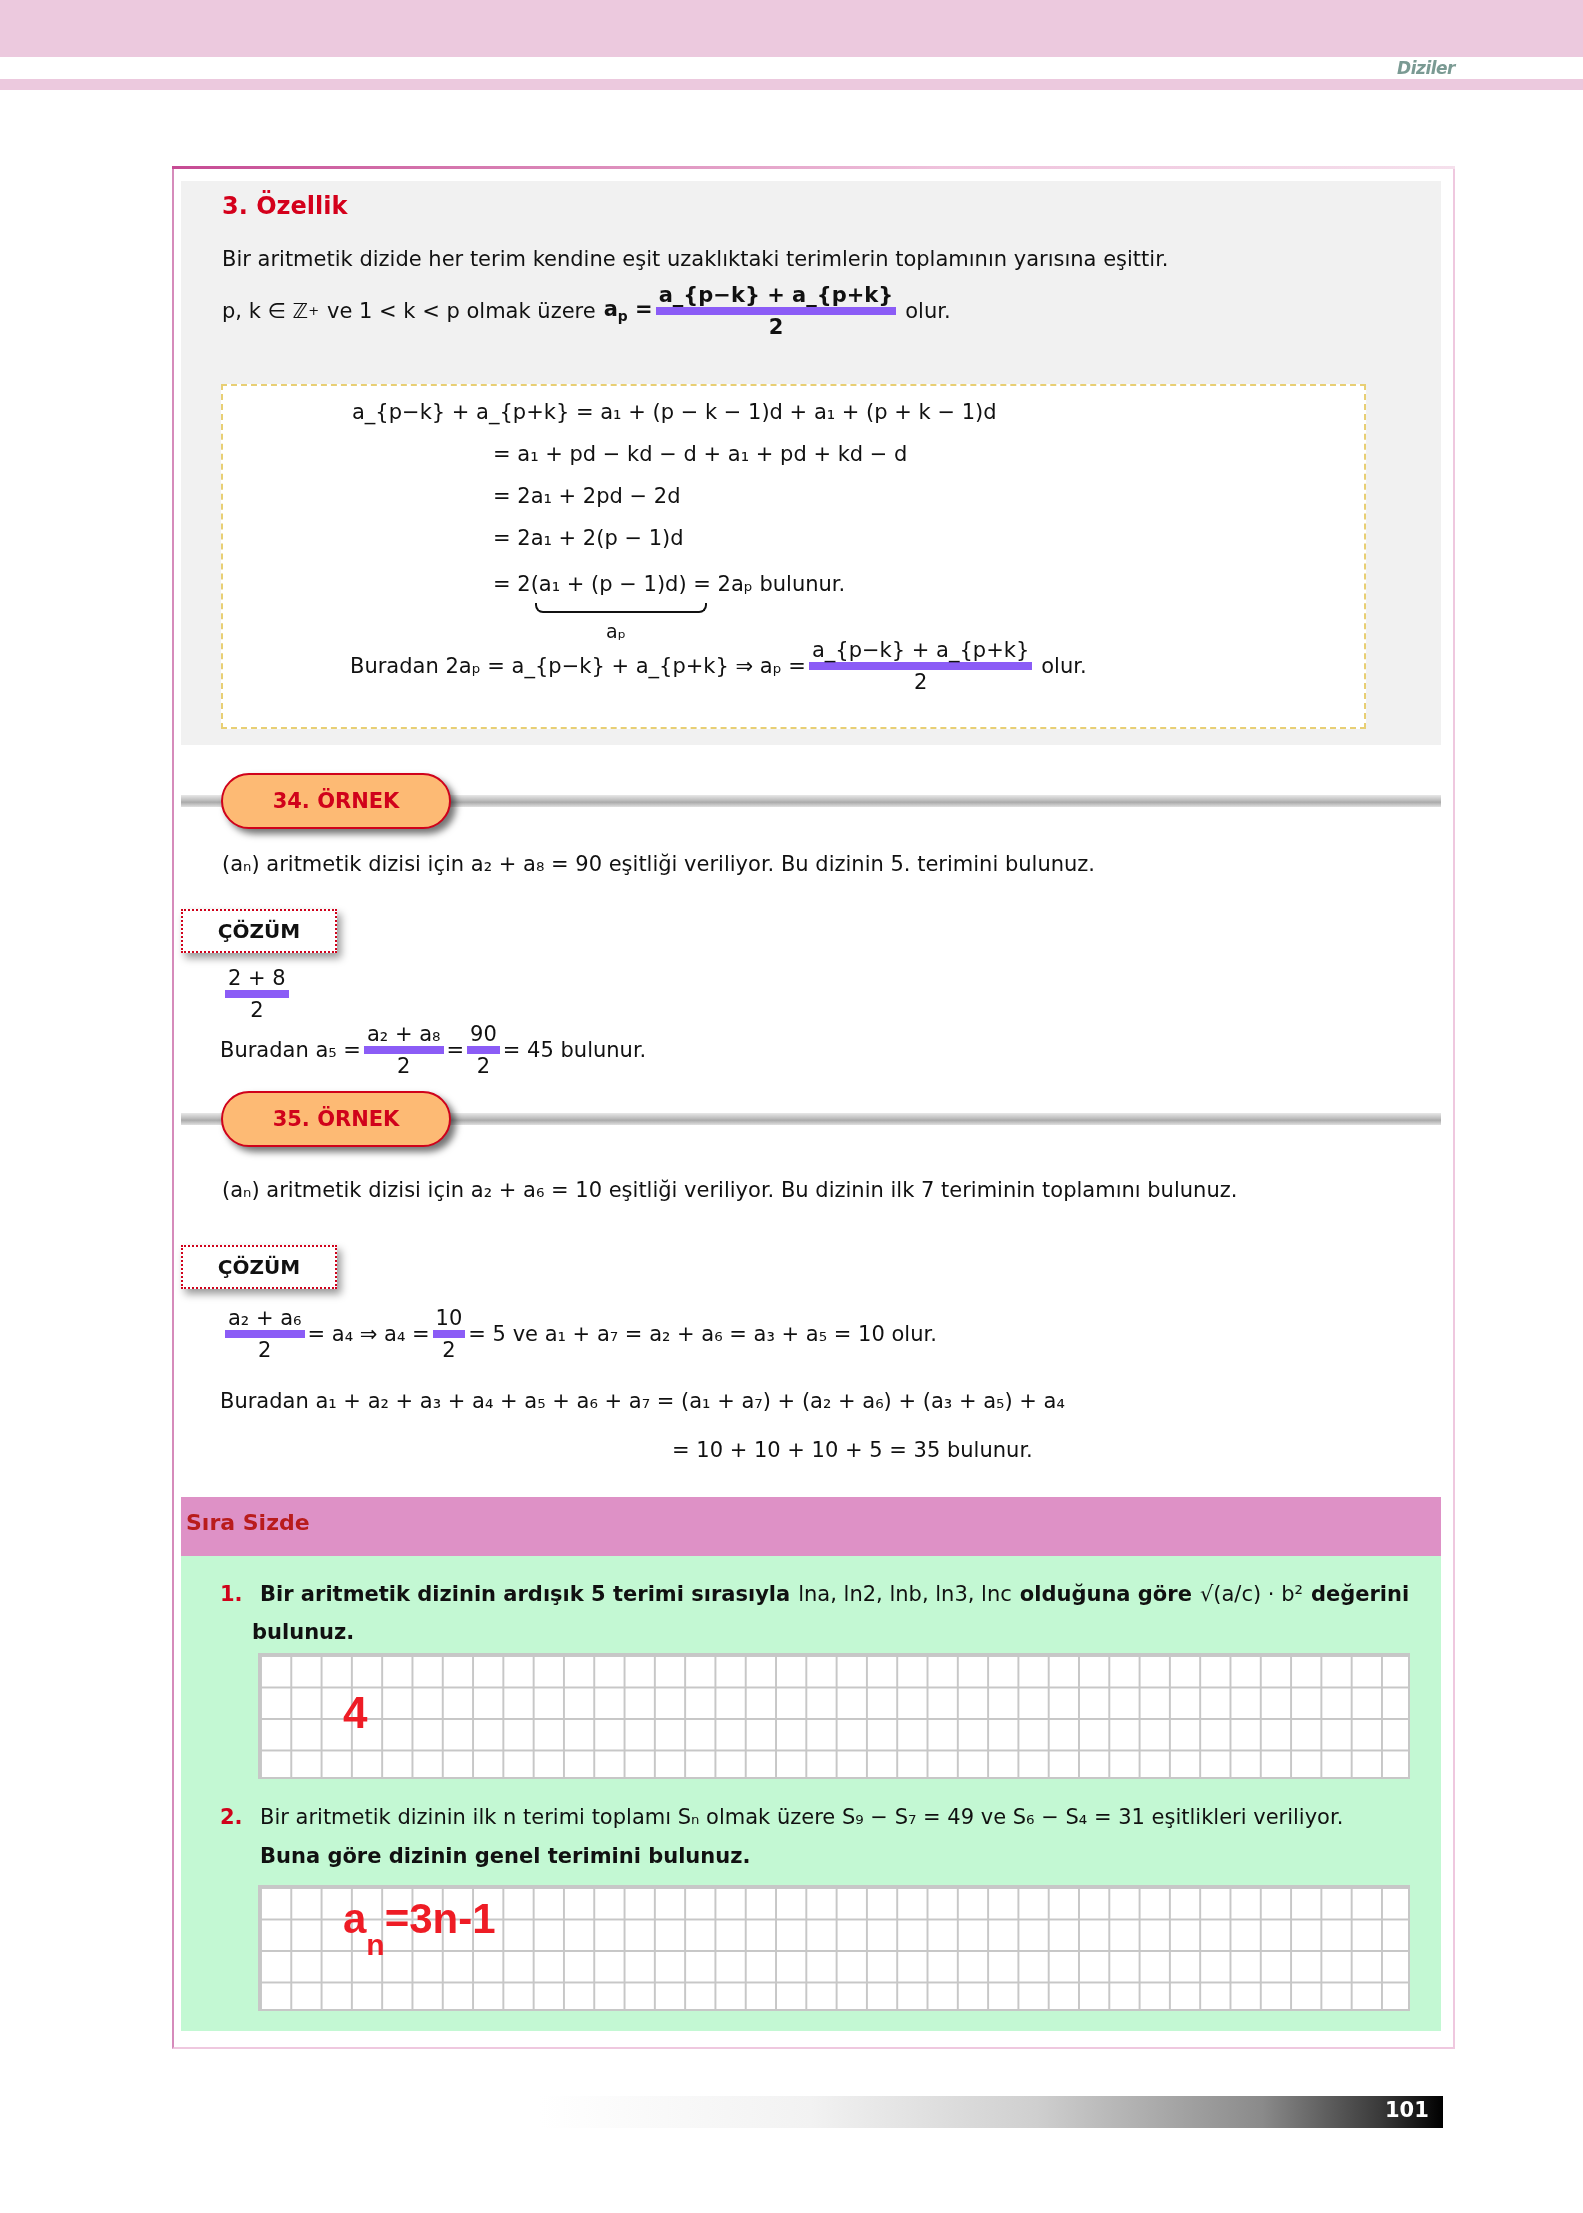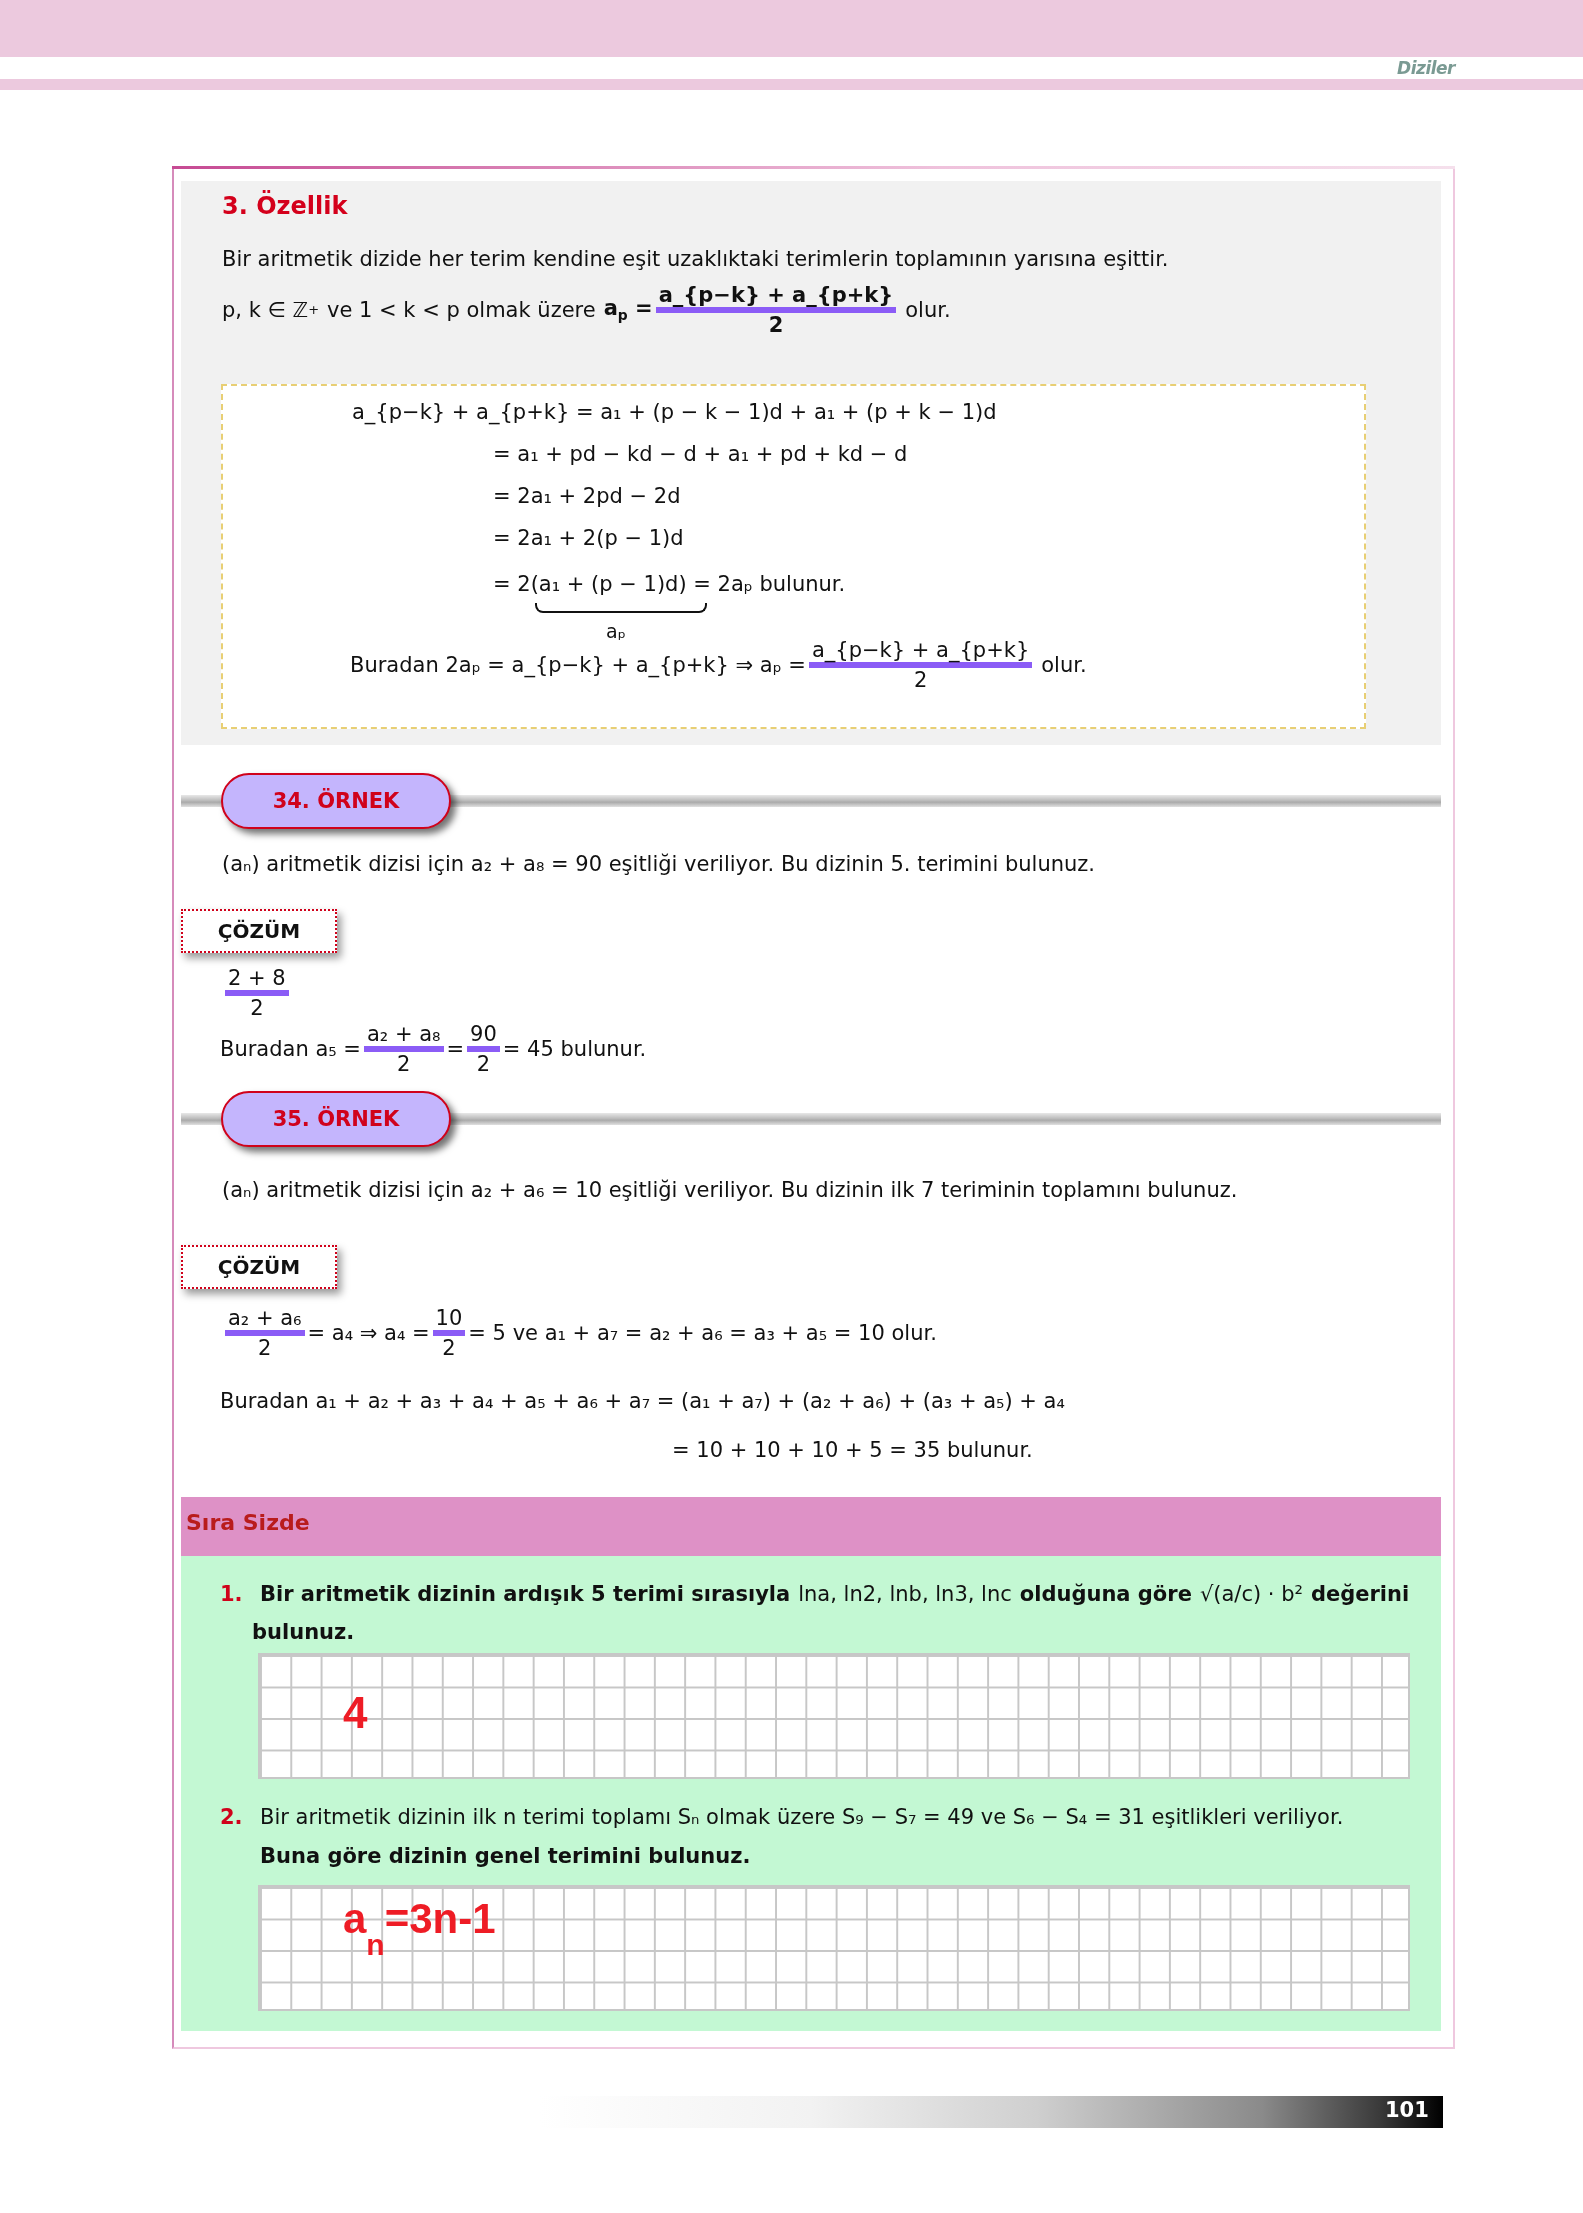--- a/index.html
+++ b/index.html
@@ -13,28 +13,28 @@
 
   .outer { left:172px; top:166px; width:1279px; height:1879px; border:2px solid #efc8df; border-left-color:#d68bbb; }
   .outer-topbar { left:172px; top:166px; width:1283px; height:3px; background:linear-gradient(to right,#c64a93,#efc2dc 60%,#f5e0ec); }
 
   .gray-box { left:181px; top:181px; width:1260px; height:564px; background:#f1f1f1; }
   .ozellik-title { left:222px; top:192px; font-size:24px; font-weight:bold; color:#d4001b; }
   .txt { font-size:21px; color:#111; white-space:nowrap; line-height:1.2; }
   .sub { font-size:0.66em; vertical-align:-0.35em; }
   .sup { font-size:0.62em; vertical-align:0.65em; }
   .frac { display:inline-flex; flex-direction:column; align-items:center; vertical-align:middle; margin:0 3px; }
-  .frac .num { border-bottom:6px solid #8b5cf6; padding:0 3px; line-height:1.15; }
+  .frac .num { border-bottom:8px solid #8b5cf6; padding:0 3px; line-height:1.15; }
   .frac .den { line-height:1.15; }
   .bold { font-weight:bold; }
   .dashed-box { left:221px; top:384px; width:1141px; height:341px; border:2px dashed #e8cf74; background:#fff; }
   .brace { border:2px solid #111; border-top:none; border-radius:0 0 8px 8px; height:8px; position:absolute; }
 
   .section-line { height:12px; background:linear-gradient(#e8e8e8 0%, #bdbdbd 45%, #aaaaaa 60%, #e0e0e0 100%); }
-  .ornek-pill { width:226px; height:52px; border:2px solid #d0021b; border-radius:28px; background:#c4b5fd; box-shadow:5px 5px 7px rgba(0,0,0,0.55); display:flex; align-items:center; justify-content:center; font-weight:bold; font-size:21px; color:#d0021b; }
+  .ornek-pill { width:226px; height:52px; border:2px solid #d0021b; border-radius:28px; background:#fdba74; box-shadow:5px 5px 7px rgba(0,0,0,0.55); display:flex; align-items:center; justify-content:center; font-weight:bold; font-size:21px; color:#d0021b; }
   .cozum-box { width:152px; height:40px; border:2px dotted #d0021b; background:#fff; box-shadow:4px 5px 8px rgba(0,0,0,0.4); display:flex; align-items:center; justify-content:center; font-weight:bold; font-size:20px; color:#111; }
 
   .sira-header { left:181px; top:1497px; width:1260px; height:59px; background:#de91c6; }
   .sira-title { left:186px; top:1510px; font-size:22px; font-weight:bold; color:#b91c1c; }
   .green-box { left:181px; top:1556px; width:1260px; height:475px; background:#c3f8d3; }
   .qnum { color:#d0021b; font-weight:bold; }
   .grid { width:1152px; height:126px; background-color:#fff;
           background-image:linear-gradient(to right, #c7c7c7 2px, transparent 2px), linear-gradient(to bottom, #c7c7c7 2px, transparent 2px);
           background-size:30.3px 100%, 100% 31.5px; border:2px solid #c7c7c7; box-sizing:border-box; }
   .answer { font-family:"Liberation Sans", sans-serif; font-weight:bold; color:#ee1c25; }

